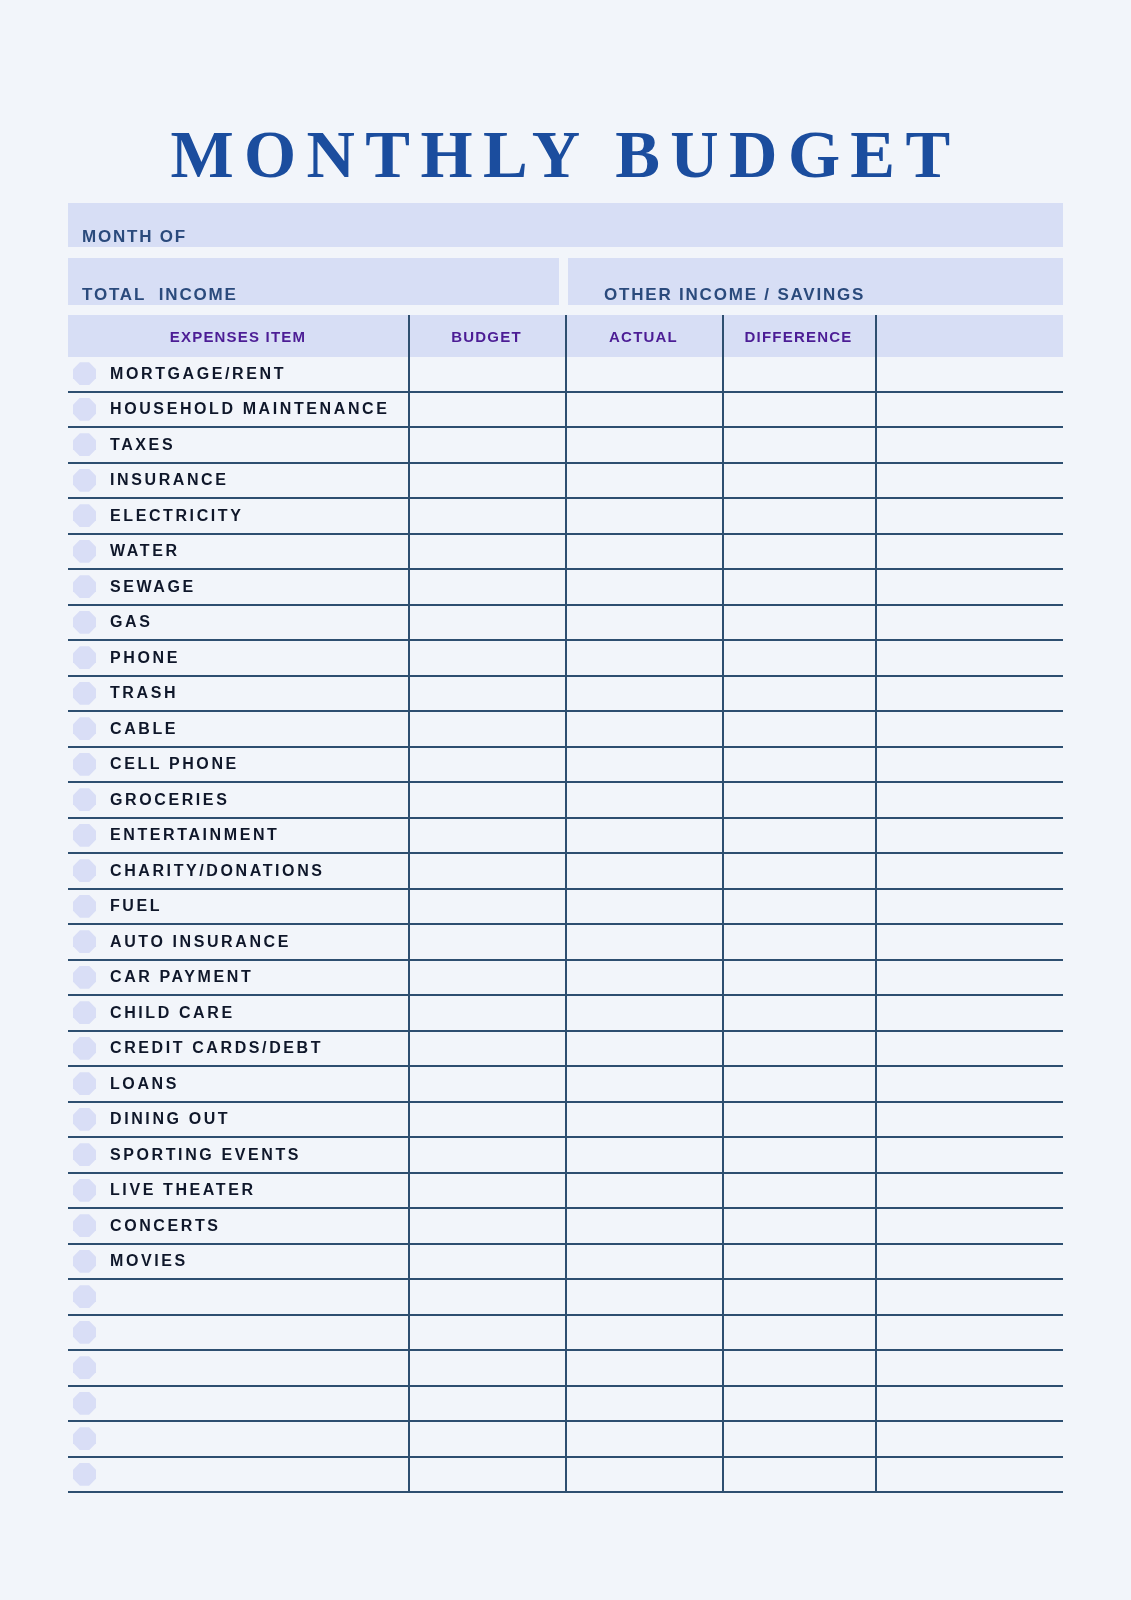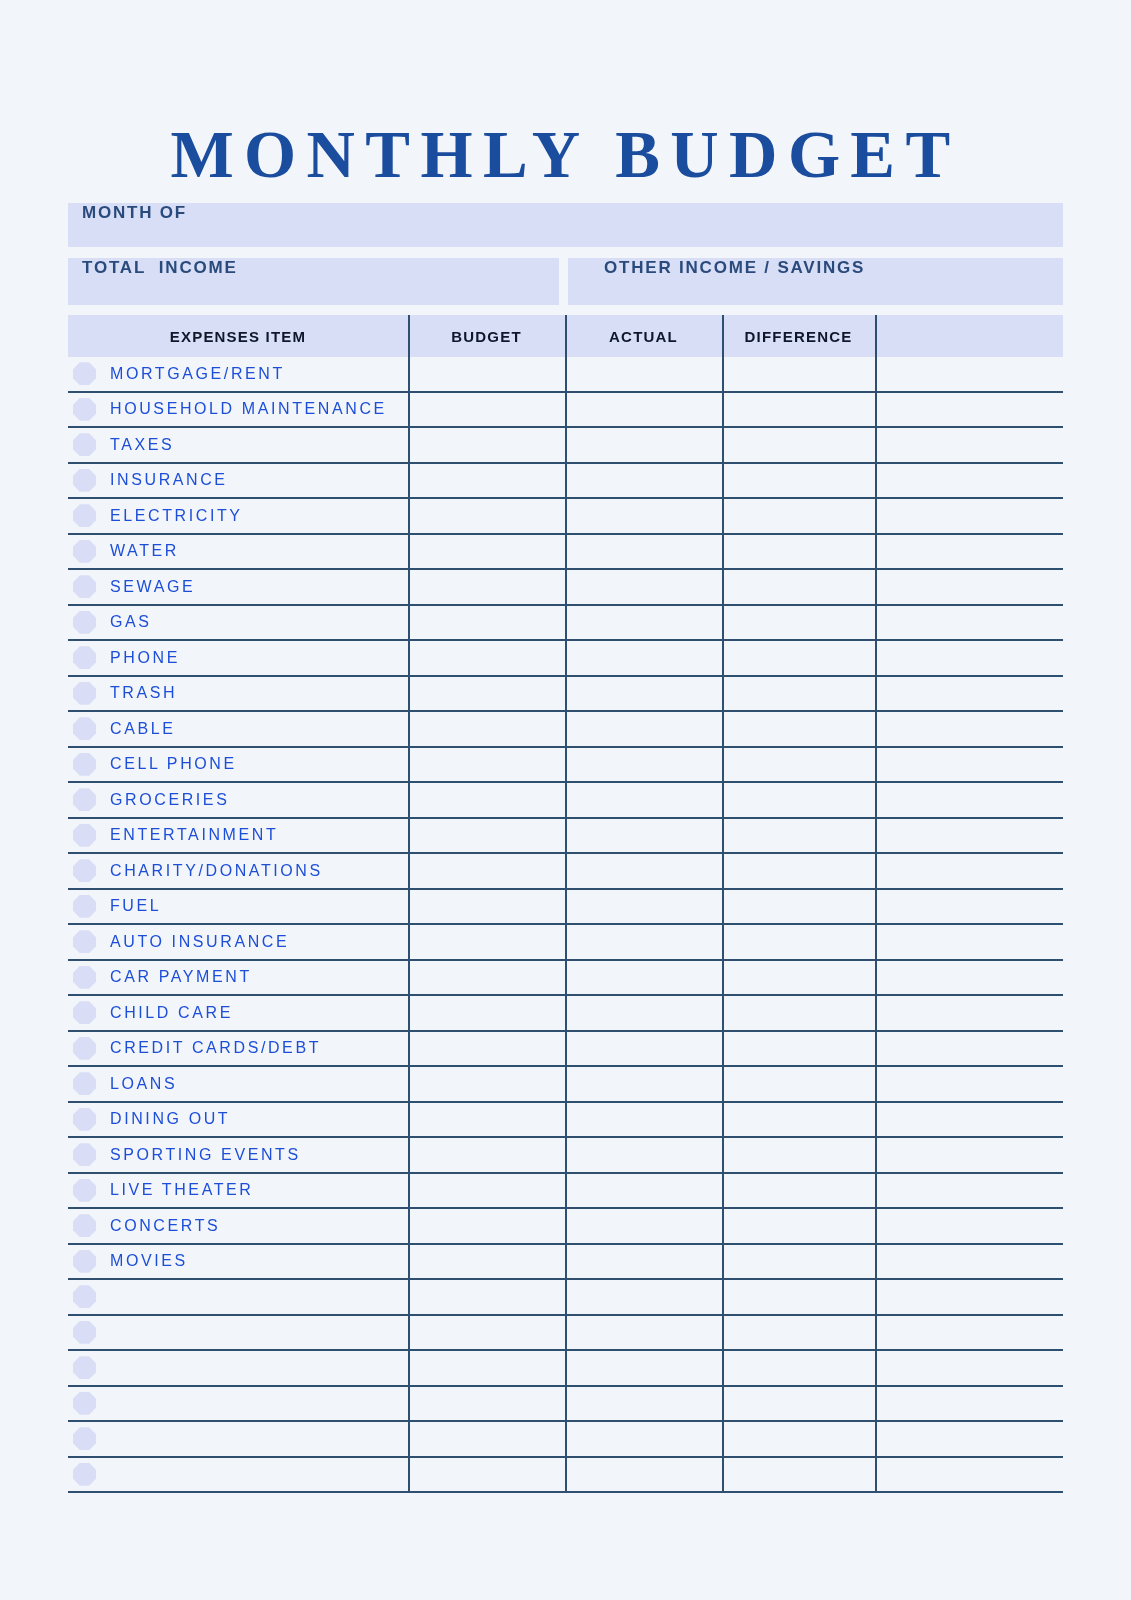--- a/index.html
+++ b/index.html
@@ -10,52 +10,52 @@
   }
   .title {
     position:absolute; top:68px; left:0; width:100%;
     text-align:center;
     font-family:"Liberation Serif", serif;
     font-weight:700; font-size:67px; letter-spacing:0.155em;
     color:#1b4d9e; white-space:nowrap;margin-top:48px;
   }
   .bar {
     position:absolute; background:#d7def5;
-    display:flex; align-items:flex-start;
+    display:flex; align-items:flex-end;
     padding-left:14px; box-sizing:border-box;
   }
   .bar-label {
     font-weight:700; font-size:17px; letter-spacing:1.8px;
     color:#2a4a7c; white-space:pre;
   }
   #month-bar  { left:68px;  top:203px; width:995px; height:44px; }
   #income-bar { left:68px;  top:258px; width:491px; height:47px; }
   #other-bar  { left:568px; top:258px; width:495px; height:47px;padding-left:36px; }
 
   .table { position:absolute; left:68px; top:315px; width:995px; }
   .thead {
     display:grid; grid-template-columns:340px 157px 157px 153px 188px;
     height:42px; background:#d7def5;
   }
   .th {
     display:flex; align-items:center; justify-content:center;
-    font-weight:700; font-size:15px; letter-spacing:1.2px; color:#0f172a;
+    font-weight:700; font-size:15px; letter-spacing:1.2px; color:#4c1d95;
   }
   .row {
     display:grid; grid-template-columns:340px 157px 157px 153px 188px;
     height:35.5px; box-sizing:border-box;
     border-bottom:2px solid #2e4f70;
   }
   .label-cell { display:flex; align-items:center; gap:14px; padding-left:5px; overflow:hidden; }
   .bullet {
     width:23px; height:23px; flex:0 0 auto; background:#d9def6;
     clip-path:polygon(30% 0,70% 0,100% 30%,100% 70%,70% 100%,30% 100%,0 70%,0 30%);
   }
   .row-label {
-    font-size:16px; letter-spacing:2.6px; color:#1d4ed8; white-space:nowrap;
+    font-size:16px; letter-spacing:2.6px; color:#0f172a; white-space:nowrap;font-weight:bold;
   }
   .total-row {
     display:grid; grid-template-columns:340px 655px;
     height:38px; box-sizing:border-box;
     border-bottom:2.5px solid #2e4f70;
   }
   .total-label {
     display:flex; align-items:center; justify-content:center;
     font-weight:700; font-size:16px; letter-spacing:3px; color:#1f4268;
   }

